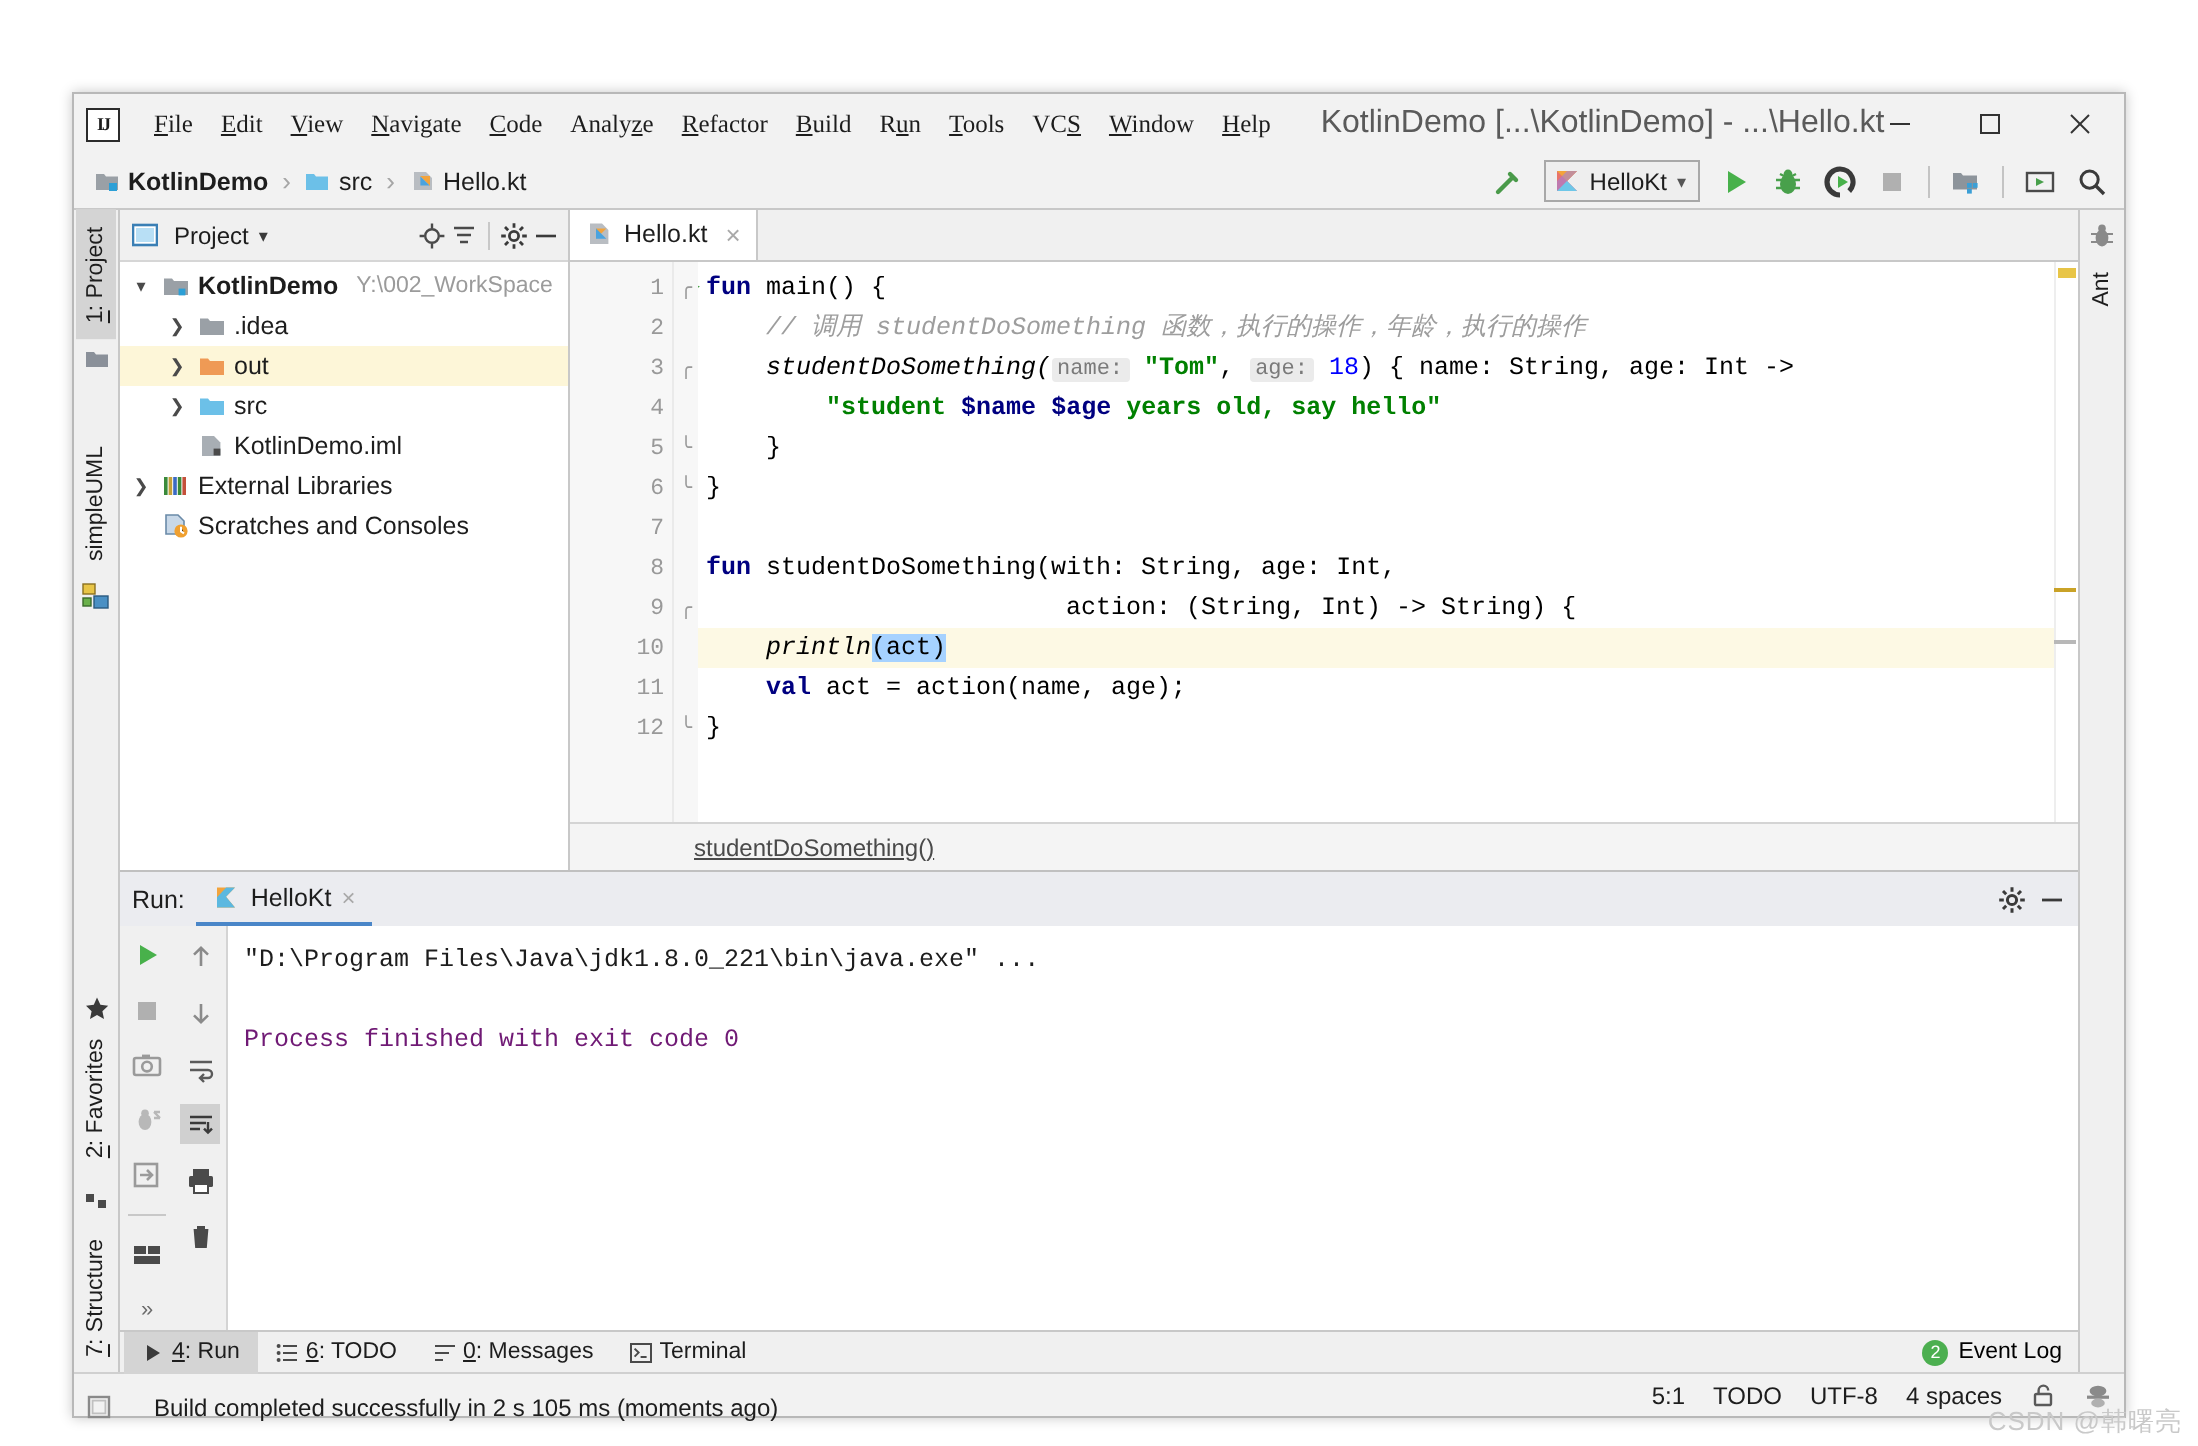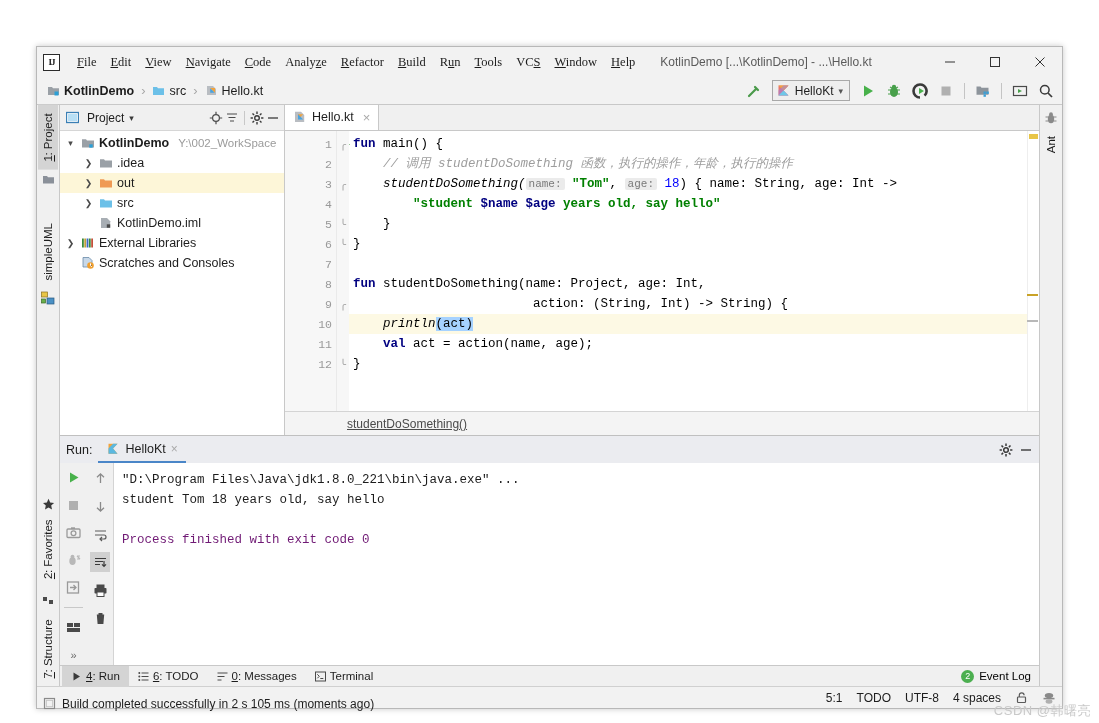--- a/index.html
+++ b/index.html
@@ -47,21 +47,21 @@
   .menu-item {
     font-size: 12.5px;
     color: #1d1d1d;
     padding: 3px 7px;
     cursor: default;
     white-space: nowrap;
     font-family: Liberation Serif, serif;
   }
   .menu-item u { text-decoration: underline; }
   .win-title {
-    font-size: 12px;
+    font-size: 16px;
     color: #5a5a5a;
     margin-left: 18px;
     white-space: nowrap;
   }
   .win-ctrls {
     position: absolute; right: 0; top: 0;
     height: 30px; display: flex; align-items: center;
   }
   .win-btn {
     width: 45px; height: 30px;
@@ -295,21 +295,21 @@
   }
 
   
   .statusbar {
     height: 22px; background: #f2f2f2;
     border-top: 1px solid #d0d0d0;
     display: flex; align-items: center;
     padding: 0 6px; flex: none;
     font-size: 12px; color: #1d1d1d;
   }
-  .sb-left { display: flex; align-items: center; gap: 6px; margin-top: 12px; }
+  .sb-left { display: flex; align-items: center; gap: 21px; margin-top: 12px; }
   .sb-right { margin-left: auto; display: flex; align-items: center; gap: 14px; }
 
   .watermark {
     position: absolute; right: 8px; bottom: 3px;
     font-size: 13px; color: #c9c9c9;
     font-family: "Liberation Sans", sans-serif;
     letter-spacing: 0.5px;
   }
   svg { display: block; }
 </style>
@@ -683,21 +683,21 @@
             </div>
 
             <div class="code-area">
               <div class="cline"><span class="kw">fun</span><span> main() {</span></div>
               <div class="cline cmt"><span>    // 调用 studentDoSomething 函数，执行的操作，年龄，执行的操作</span></div>
               <div class="cline"><span class="ital">    studentDoSomething(</span><span class="hint">name:</span><span class="str"> "Tom"</span><span>, </span><span class="hint">age:</span><span class="num"> 18</span><span>) { name: String, age: Int -&gt;</span></div>
               <div class="cline"><span class="str">        "student </span><span class="kw">$name</span><span class="str"> </span><span class="kw">$age</span><span class="str"> years old, say hello"</span></div>
               <div class="cline"><span>    }</span></div>
               <div class="cline"><span>}</span></div>
               <div class="cline"><span></span></div>
-              <div class="cline"><span class="kw">fun</span><span> studentDoSomething(name: Project, age: Int,</span></div>
+              <div class="cline"><span class="kw">fun</span><span> studentDoSomething(with: String, age: Int,</span></div>
               <div class="cline"><span>                        action: (String, Int) -&gt; String) {</span></div>
               <div class="cline hl"><span class="ital">    println</span><span class="selbg">(act)</span></div>
               <div class="cline"><span>    </span><span class="kw">val</span><span> act = action(name, age);</span></div>
               <div class="cline"><span>}</span></div>
             </div>
 
             <div class="marker-col">
               <div class="mk" style="top:3px;background:#e8c547;"></div>
               <div class="mk" style="top:163px;background:#c9a227;height:2px;width:11px;"></div>
               <div class="mk" style="top:189px;background:#b8b8b8;height:2px;width:11px;"></div>
@@ -808,21 +808,20 @@
                   </svg>
             </div>
             <div class="rt-btn">
               <svg width="15" height="15" viewBox="0 0 15 15">
                     <path d="M2.5 3.5h10M5.5 3.5V2h4v1.5M3.8 3.5l.8 9.5h5.8l.8-9.5z" fill="#4a4a4a"></path>
                   </svg>
             </div>
           </div>
           <div class="console">
             <div class="cons-line"><span class="cmdline">"D:\Program Files\Java\jdk1.8.0_221\bin\java.exe" ...</span></div>
-            <div class="cons-line"><span>student Tom 18 years old, say hello</span></div>
             <div class="cons-line"><span></span></div>
             <div class="cons-line proc"><span>Process finished with exit code 0</span></div>
           </div>
         </div>
       </div>
 
       <div class="bottom-tabs">
         <div class="btab active">
           <span>
             <svg width="11" height="11" viewBox="0 0 11 11">

